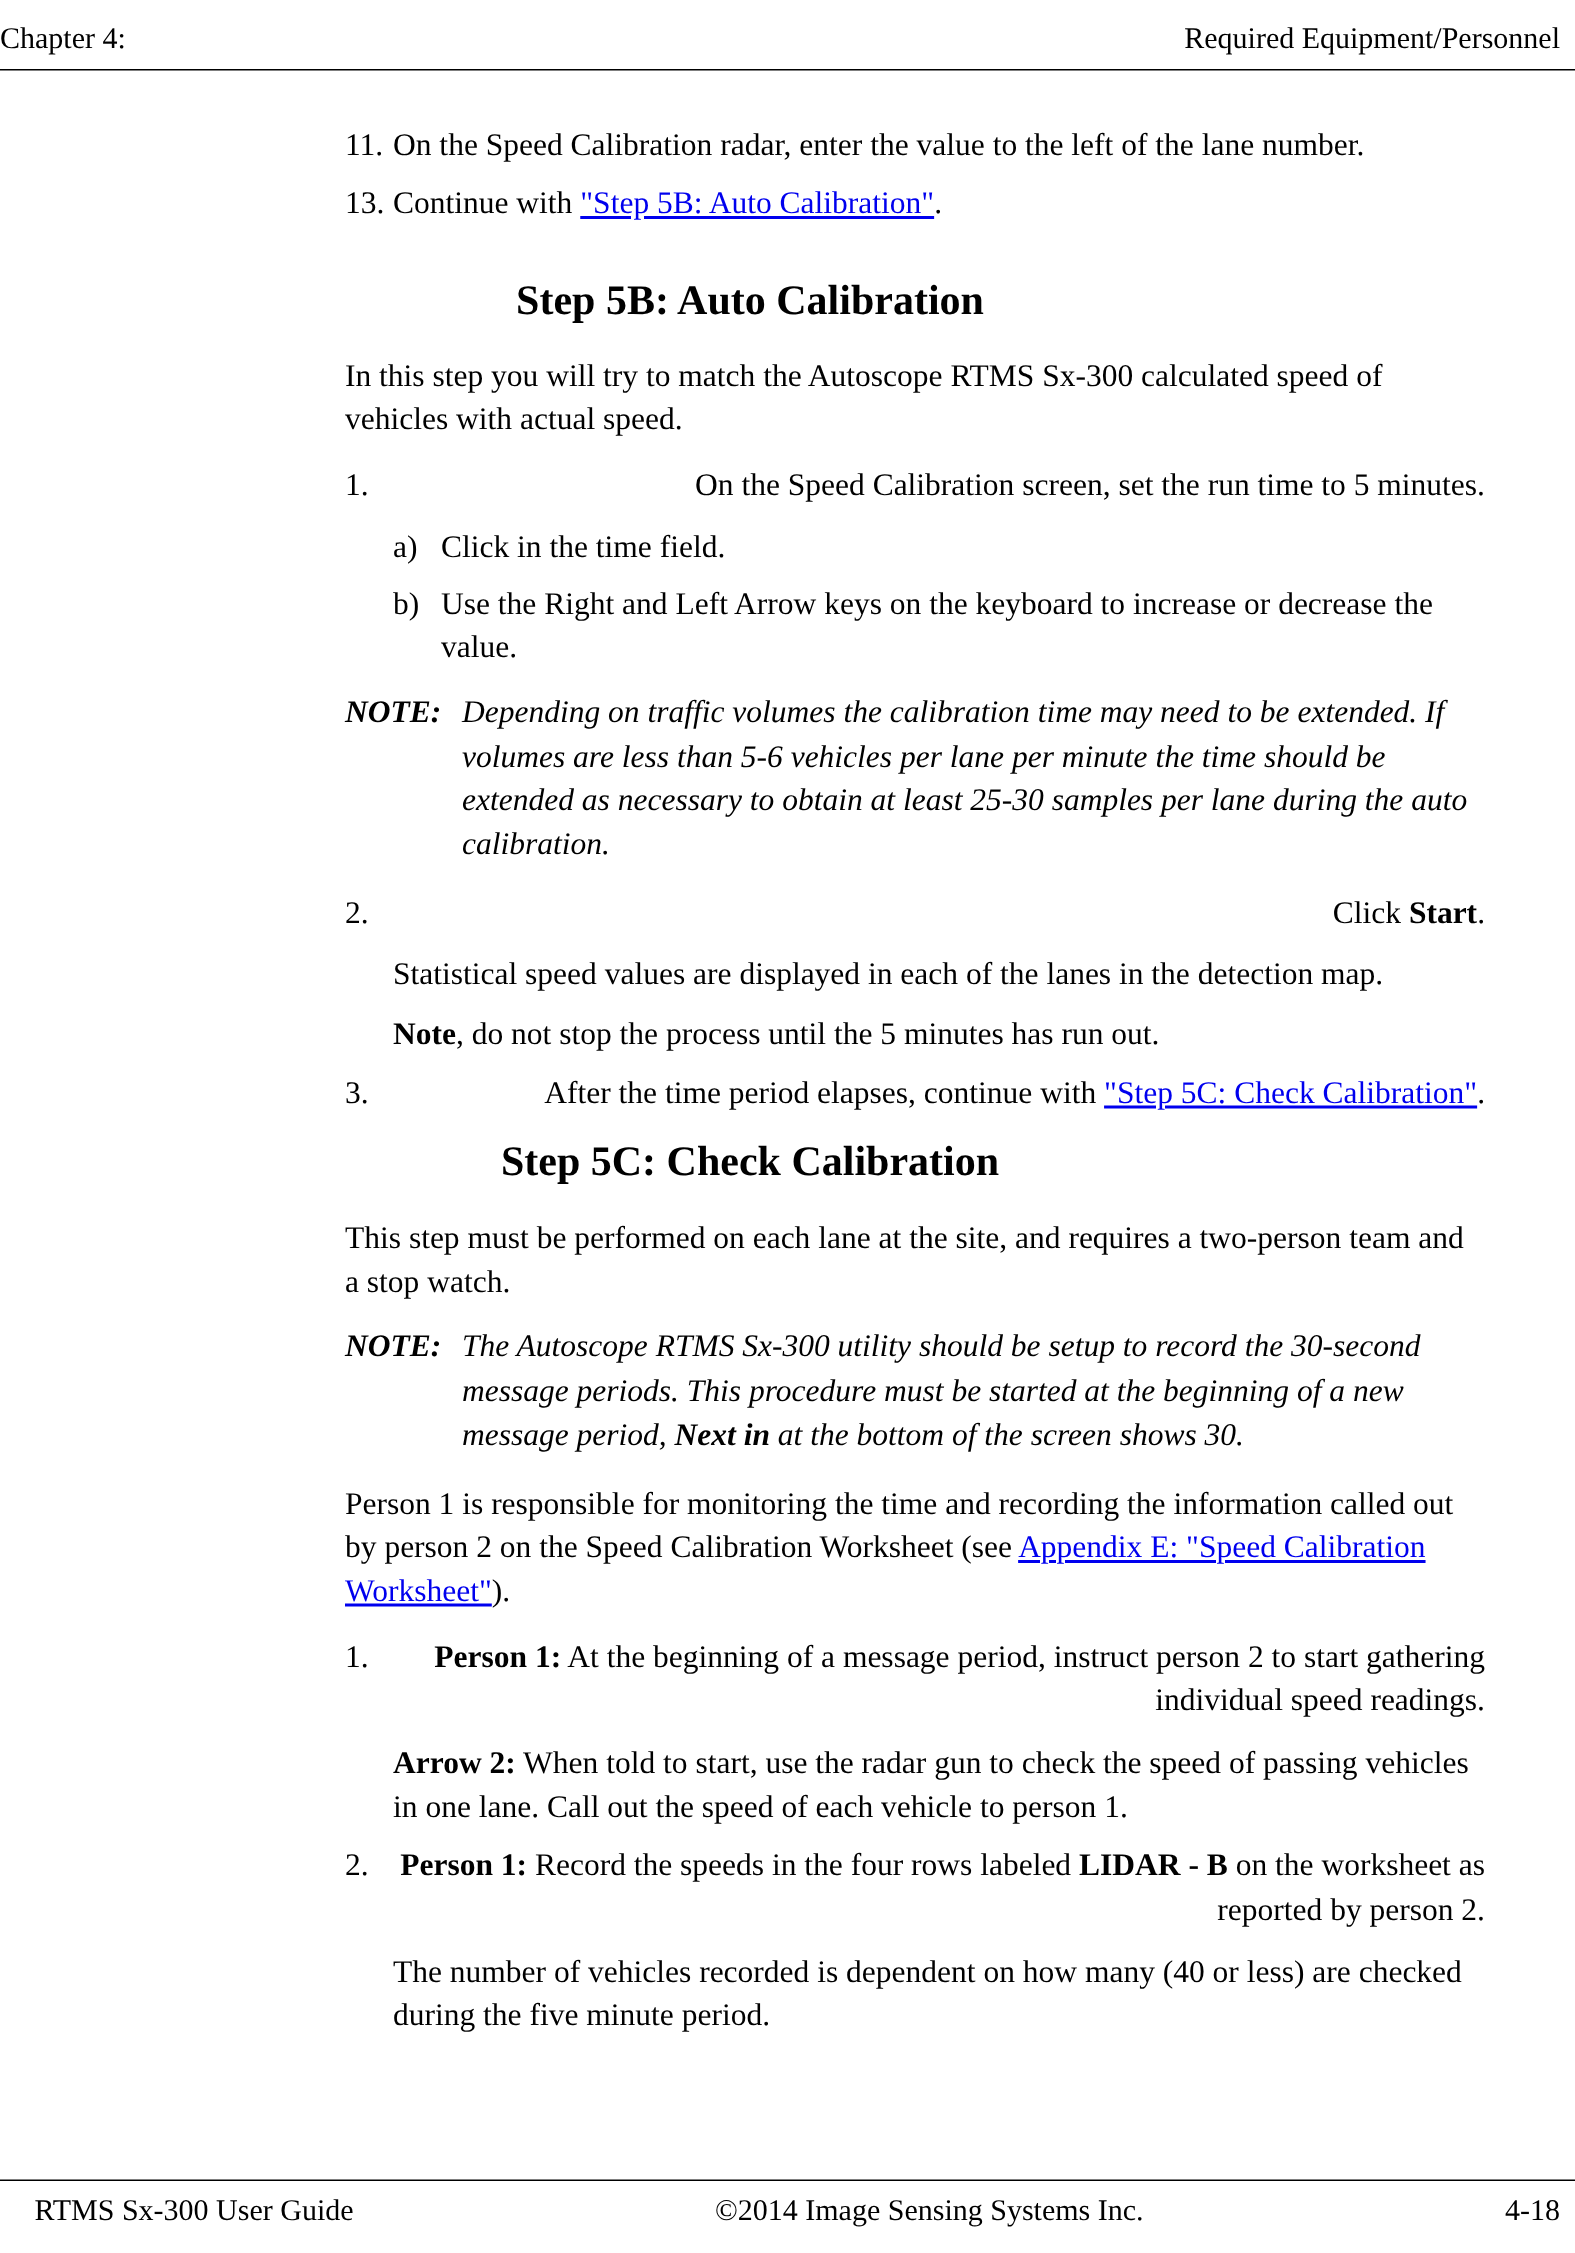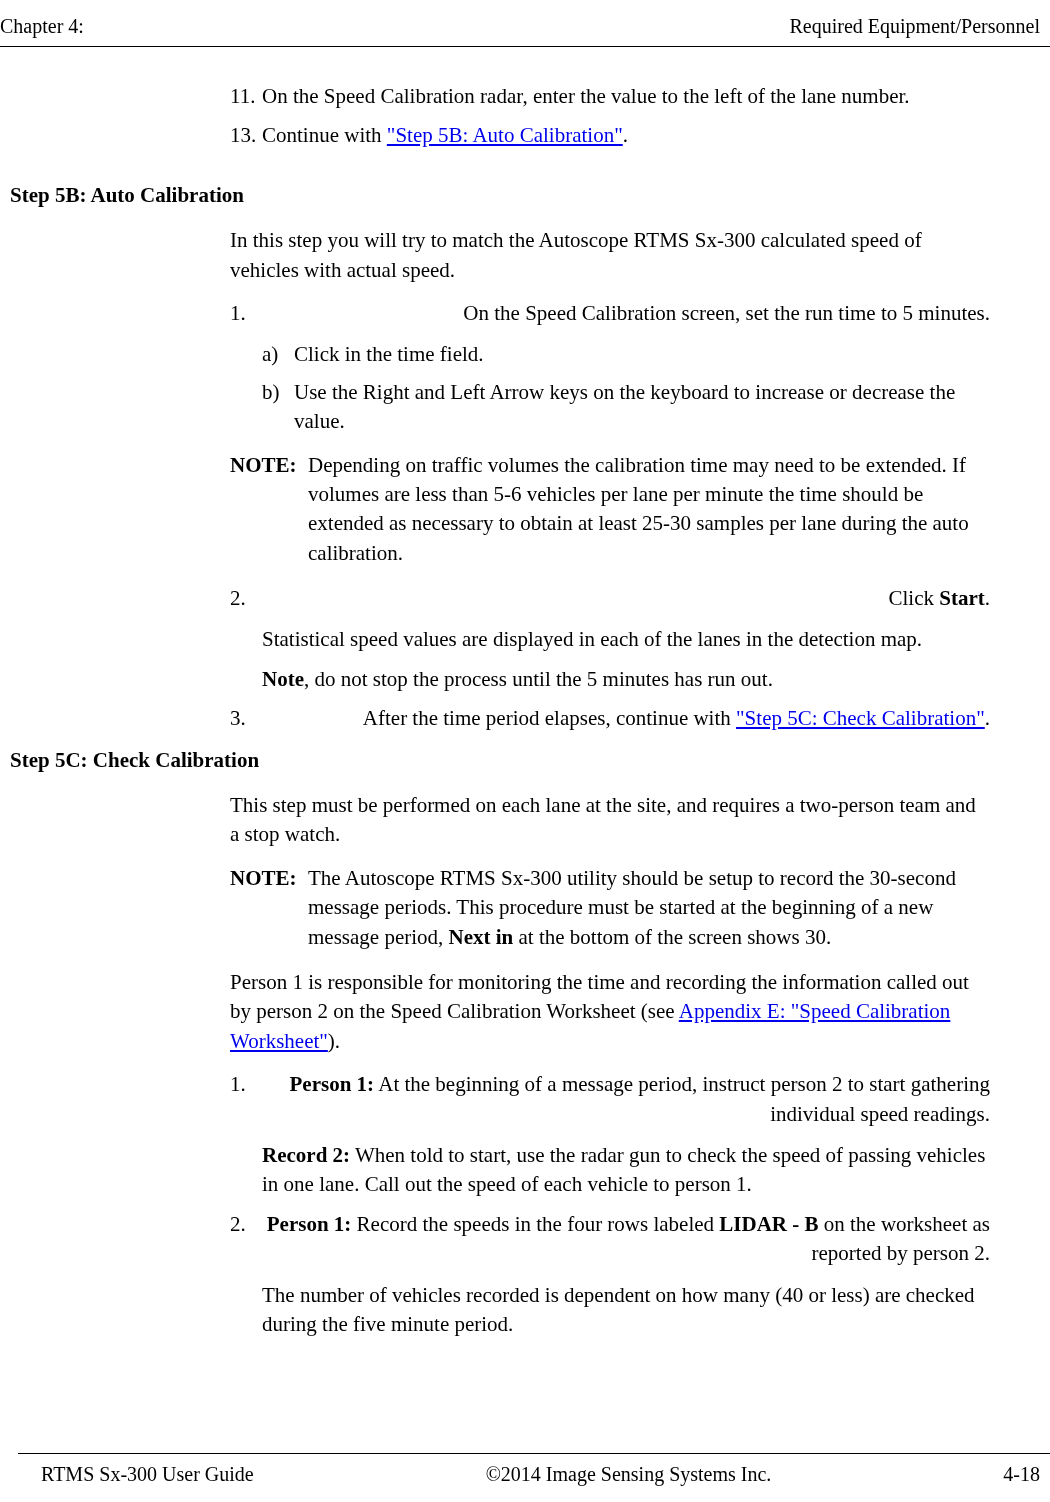--- a/index.html
+++ b/index.html
@@ -39,24 +39,25 @@
     .ol-num {
       width: 32px;
       flex-shrink: 0;
     }
     .link {
       color: #0000EE;
       text-decoration: underline;
     }
     h2 {
       font-family: Georgia, 'Times New Roman', serif;
-      font-size: 21px;
+      font-size: 28px;
       font-weight: bold;
       margin-bottom: 16px;
       margin-top: 8px;
+      text-align: center;
     }
     .body-text {
       margin-left: 220px;
       margin-bottom: 14px;
     }
     .num-list {
       margin-left: 220px;
       margin-bottom: 12px;
     }
     .num-item {
@@ -83,37 +84,38 @@
       flex-shrink: 0;
     }
     .sub-item .txt {
       flex: 1;
     }
     .note-block {
       margin-left: 220px;
       display: flex;
       margin-bottom: 16px;
       margin-top: 14px;
+      font-style: italic;
     }
     .note-label {
       font-weight: bold;
       width: 78px;
       flex-shrink: 0;
     }
     .note-text {
       flex: 1;
     }
     .under-item {
       margin-left: 252px;
       margin-bottom: 10px;
     }
     .footer {
       position: absolute;
       bottom: 14px;
-      left: 18px;
+      left: 0;
       right: 0;
       padding: 6px 10px 0 23px;
       border-top: 1.5px solid #000;
       display: flex;
       justify-content: space-between;
       font-size: 20px;
     }
     b {
       font-weight: bold;
     }
@@ -205,21 +207,21 @@
 
   <div class="num-list">
     <div class="num-item">
       <span class="num">1.</span>
       <span class="txt">
         <b>Person 1:</b><span> At the beginning of a message period, instruct person 2 to start gathering individual speed readings.</span>
       </span>
     </div>
   </div>
   <p class="under-item">
-    <b>Record 2:</b><span> When told to start, use the radar gun to check the speed of passing vehicles in one lane. Call out the speed of each vehicle to person 1.</span>
+    <b>Arrow 2:</b><span> When told to start, use the radar gun to check the speed of passing vehicles in one lane. Call out the speed of each vehicle to person 1.</span>
   </p>
 
   <div class="num-list">
     <div class="num-item">
       <span class="num">2.</span>
       <span class="txt">
         <b>Person 1:</b><span> Record the speeds in the four rows labeled </span><b>LIDAR - B</b><span> on the worksheet as reported by person 2.</span>
       </span>
     </div>
   </div>

